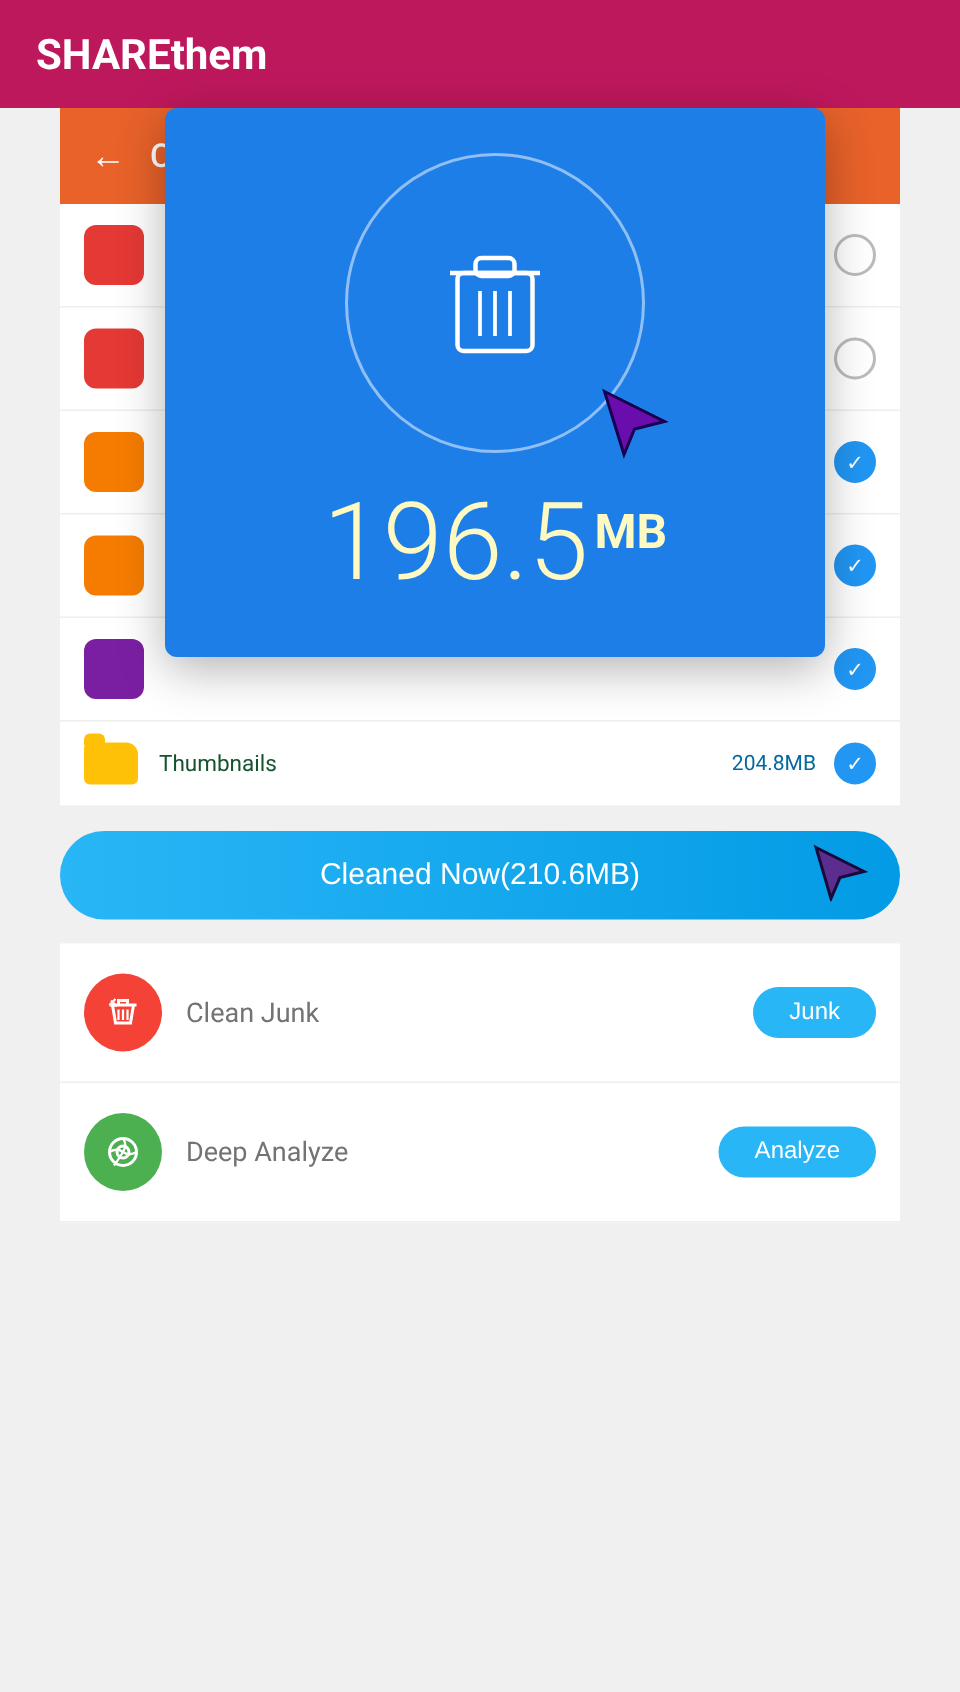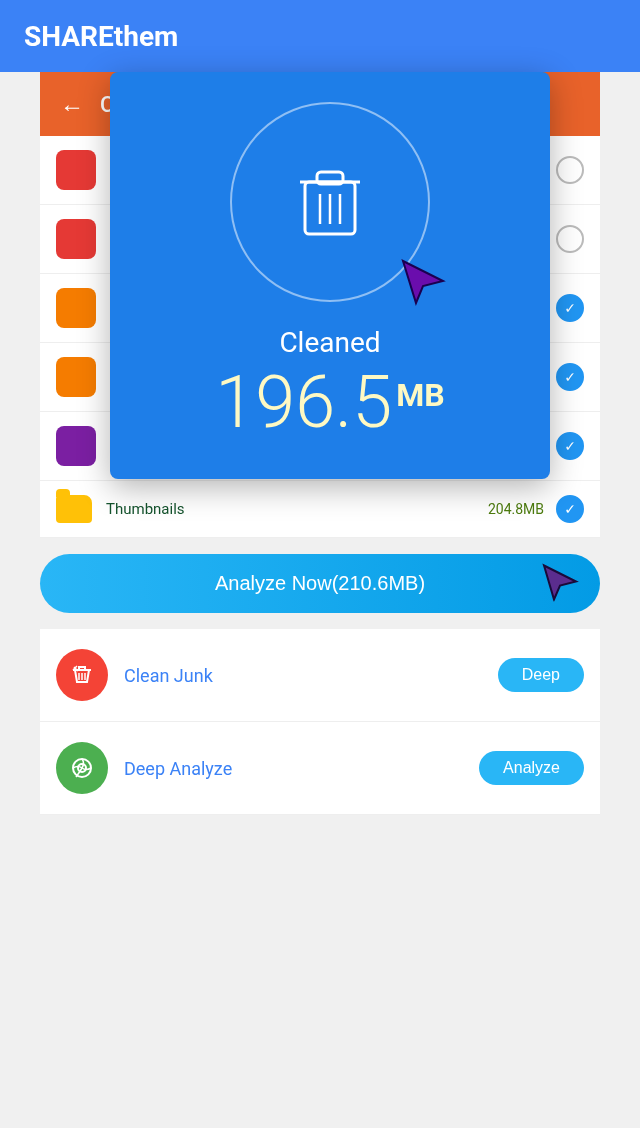--- a/index.html
+++ b/index.html
@@ -7,21 +7,21 @@
       width: 640px;
       height: 1128px;
       font-family: 'Roboto', Arial, sans-serif;
       background: #f0f0f0;
       overflow: hidden;
       position: relative;
     }
 
     
     #top-bar {
-      background: #3b82f6;
+      background: #be185d;
       height: 72px;
       display: flex;
       align-items: center;
       padding: 0 24px;
     }
     #top-bar-title {
       color: white;
       font-size: 28px;
       font-weight: bold;
     }
@@ -121,21 +121,21 @@
       content: '';
       position: absolute;
       top: -6px;
       left: 0;
       width: 14px;
       height: 8px;
       background: #ffc107;
       border-radius: 4px 4px 0 0;
     }
     #thumbnail-text { flex: 1; font-size: 15px; color: #14532d; }
-    #thumbnail-size { font-size: 14px; color: #4d7c0f; margin-right: 12px; }
+    #thumbnail-size { font-size: 14px; color: #0369a1; margin-right: 12px; }
 
     
     #clean-now-row {
       margin: 16px 40px;
     }
     #clean-now-btn {
       background: linear-gradient(90deg, #29b6f6, #039be5);
       border: none;
       border-radius: 40px;
       width: 100%;
@@ -182,21 +182,21 @@
       justify-content: center;
       margin-right: 16px;
       font-size: 22px;
       color: white;
     }
     .action-icon.red { background: #f44336; }
     .action-icon.green { background: #4caf50; }
     .action-label {
       flex: 1;
       font-size: 18px;
-      color: #3b82f6;
+      color: #737373;
     }
     .action-btn {
       background: #29b6f6;
       border: none;
       border-radius: 20px;
       padding: 8px 24px;
       color: white;
       font-size: 16px;
       cursor: pointer;
     }
@@ -303,21 +303,21 @@
 
 <div id="thumbnail-row">
   <div class="folder-icon"></div>
   <span id="thumbnail-text">Thumbnails</span>
   <span id="thumbnail-size">204.8MB</span>
   <div class="check-circle checked"></div>
 </div>
 
 <div id="clean-now-row">
   <button id="clean-now-btn">
-    <span>Analyze Now(210.6MB)</span>
+    <span>Cleaned Now(210.6MB)</span>
 
     <div class="cursor-arrow">
       <svg viewBox="0 0 40 40" xmlns="http://www.w3.org/2000/svg">
         <polygon points="4,4 36,20 20,24 14,38" fill="#5b2d8e" stroke="#1a0a3a" stroke-width="2"></polygon>
       </svg>
     </div>
   </button>
 </div>
 
 <div id="actions-list">
@@ -326,21 +326,21 @@
       <svg width="26" height="26" viewBox="0 0 26 26" fill="none" xmlns="http://www.w3.org/2000/svg">
         <path d="M6 8l2 12h10l2-12" stroke="white" stroke-width="2" fill="none"></path>
         <path d="M4 8h18M10 8V5h6v3" stroke="white" stroke-width="2" fill="none"></path>
         <line x1="10" y1="11" x2="10" y2="18" stroke="white" stroke-width="1.5"></line>
         <line x1="13" y1="11" x2="13" y2="18" stroke="white" stroke-width="1.5"></line>
         <line x1="16" y1="11" x2="16" y2="18" stroke="white" stroke-width="1.5"></line>
         <path d="M8 4 L4 8 M5 5 L9 9" stroke="white" stroke-width="1.5"></path>
       </svg>
     </div>
     <span class="action-label">Clean Junk</span>
-    <button class="action-btn">Deep</button>
+    <button class="action-btn">Junk</button>
   </div>
   <div class="action-item">
     <div class="action-icon green">
       <svg width="26" height="26" viewBox="0 0 26 26" fill="none" xmlns="http://www.w3.org/2000/svg">
         <circle cx="13" cy="13" r="9" stroke="white" stroke-width="2" fill="none"></circle>
         <circle cx="13" cy="13" r="4" stroke="white" stroke-width="2" fill="none"></circle>
         <path d="M13 4 Q16 8 13 13 Q10 18 7 22" stroke="white" stroke-width="1.5" fill="none"></path>
         <path d="M4 13 Q9 10 13 13 Q17 16 22 13" stroke="white" stroke-width="1.5" fill="none"></path>
       </svg>
     </div>
@@ -361,18 +361,17 @@
       <line x1="45" y1="32" x2="45" y2="62" stroke="white" stroke-width="2.5"></line>
     </svg>
 
     <div id="modal-cursor">
       <svg width="50" height="50" viewBox="0 0 50 50" xmlns="http://www.w3.org/2000/svg">
         <polygon points="5,5 45,25 25,30 18,47" fill="#6a0dad" stroke="#1a0050" stroke-width="2"></polygon>
       </svg>
     </div>
   </div>
 
-  <div id="cleaned-label">Cleaned</div>
   <div id="cleaned-amount">
     <span id="cleaned-number">196.5</span>
     <span id="cleaned-unit">MB</span>
   </div>
 </div>
 
 </body></html>

